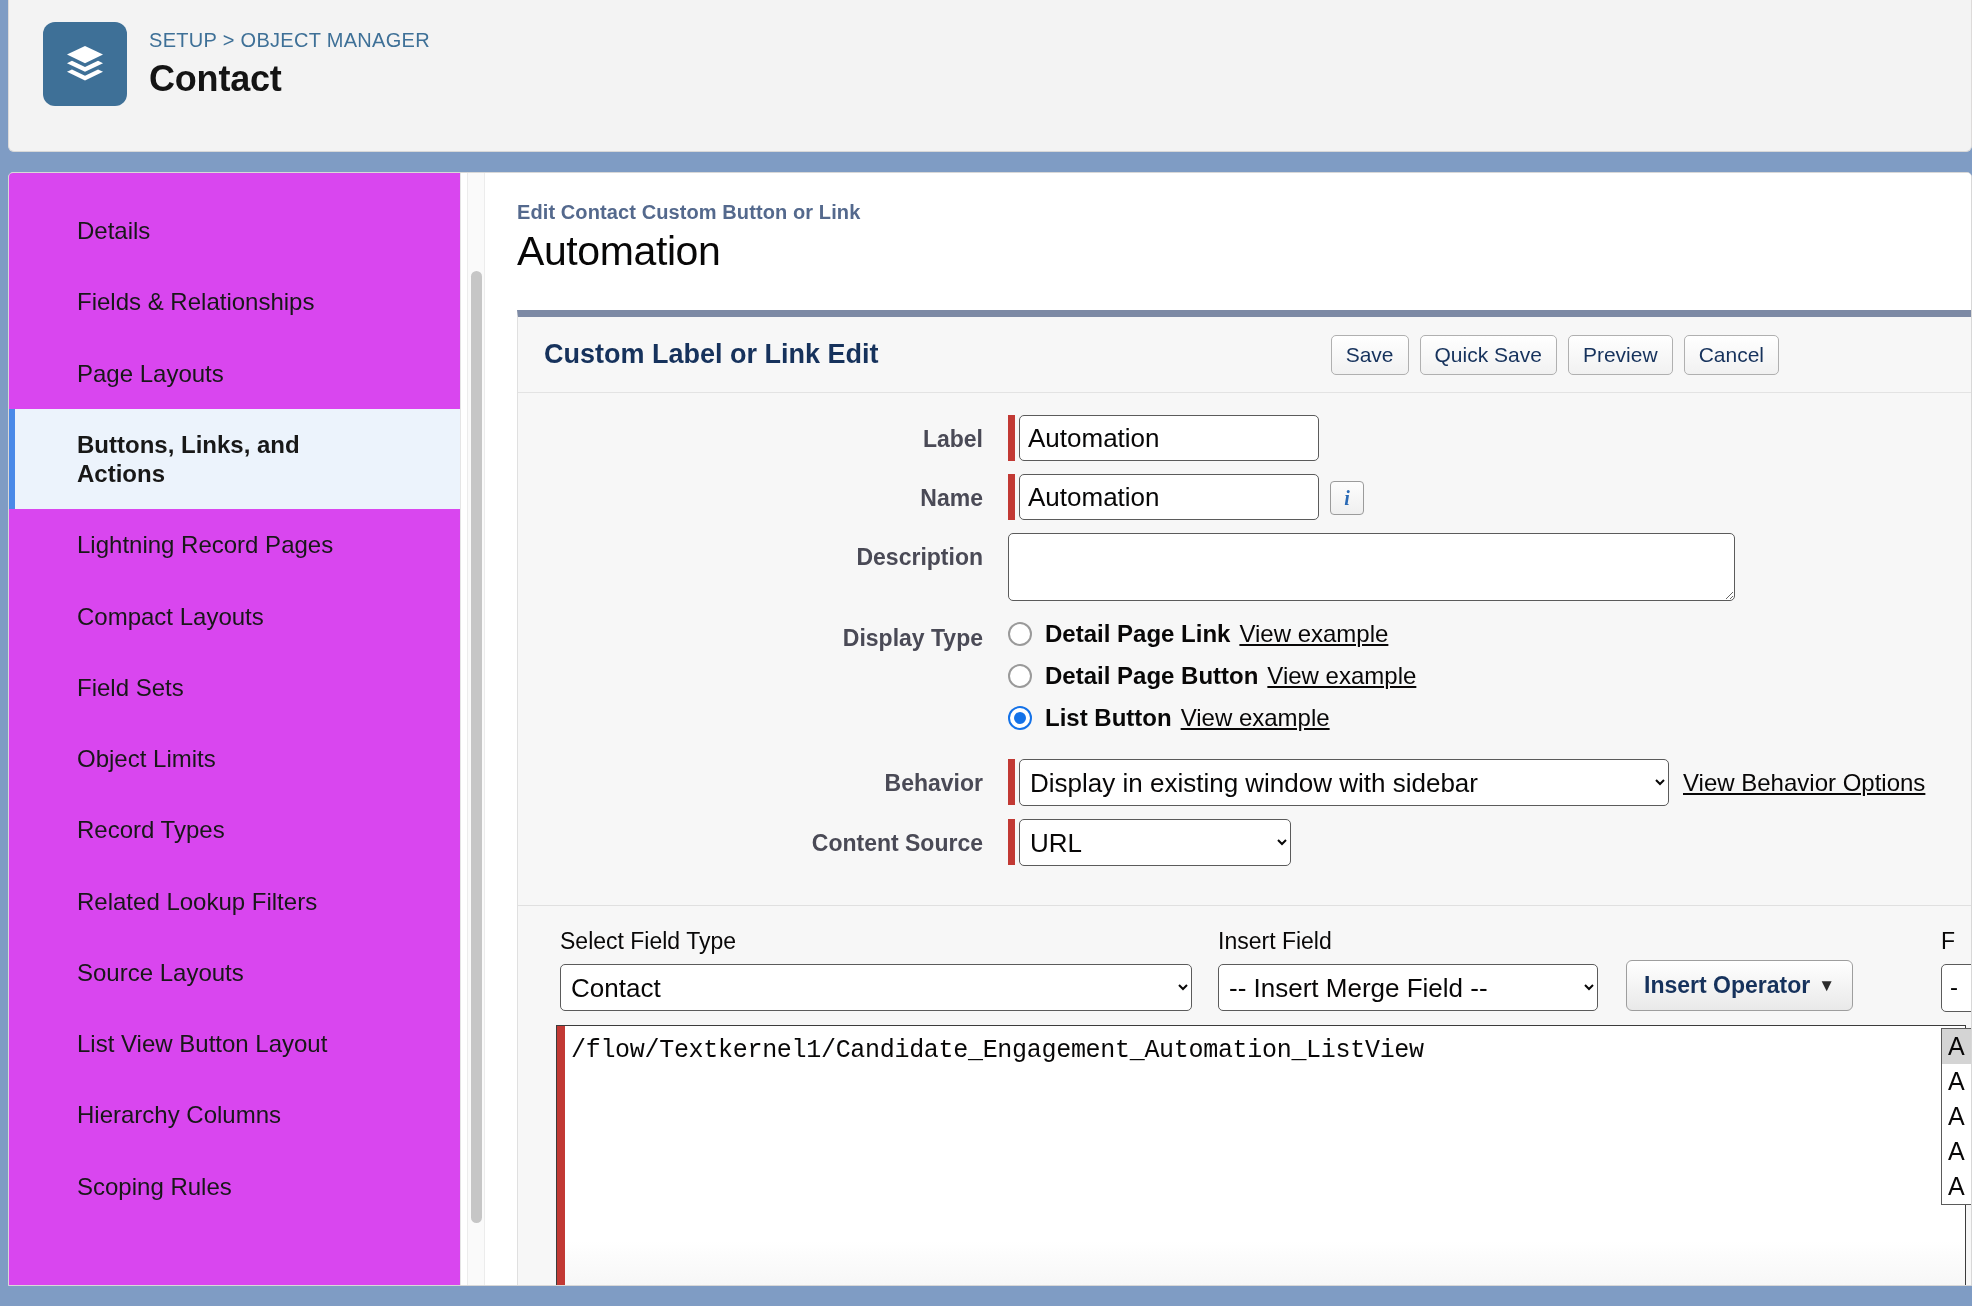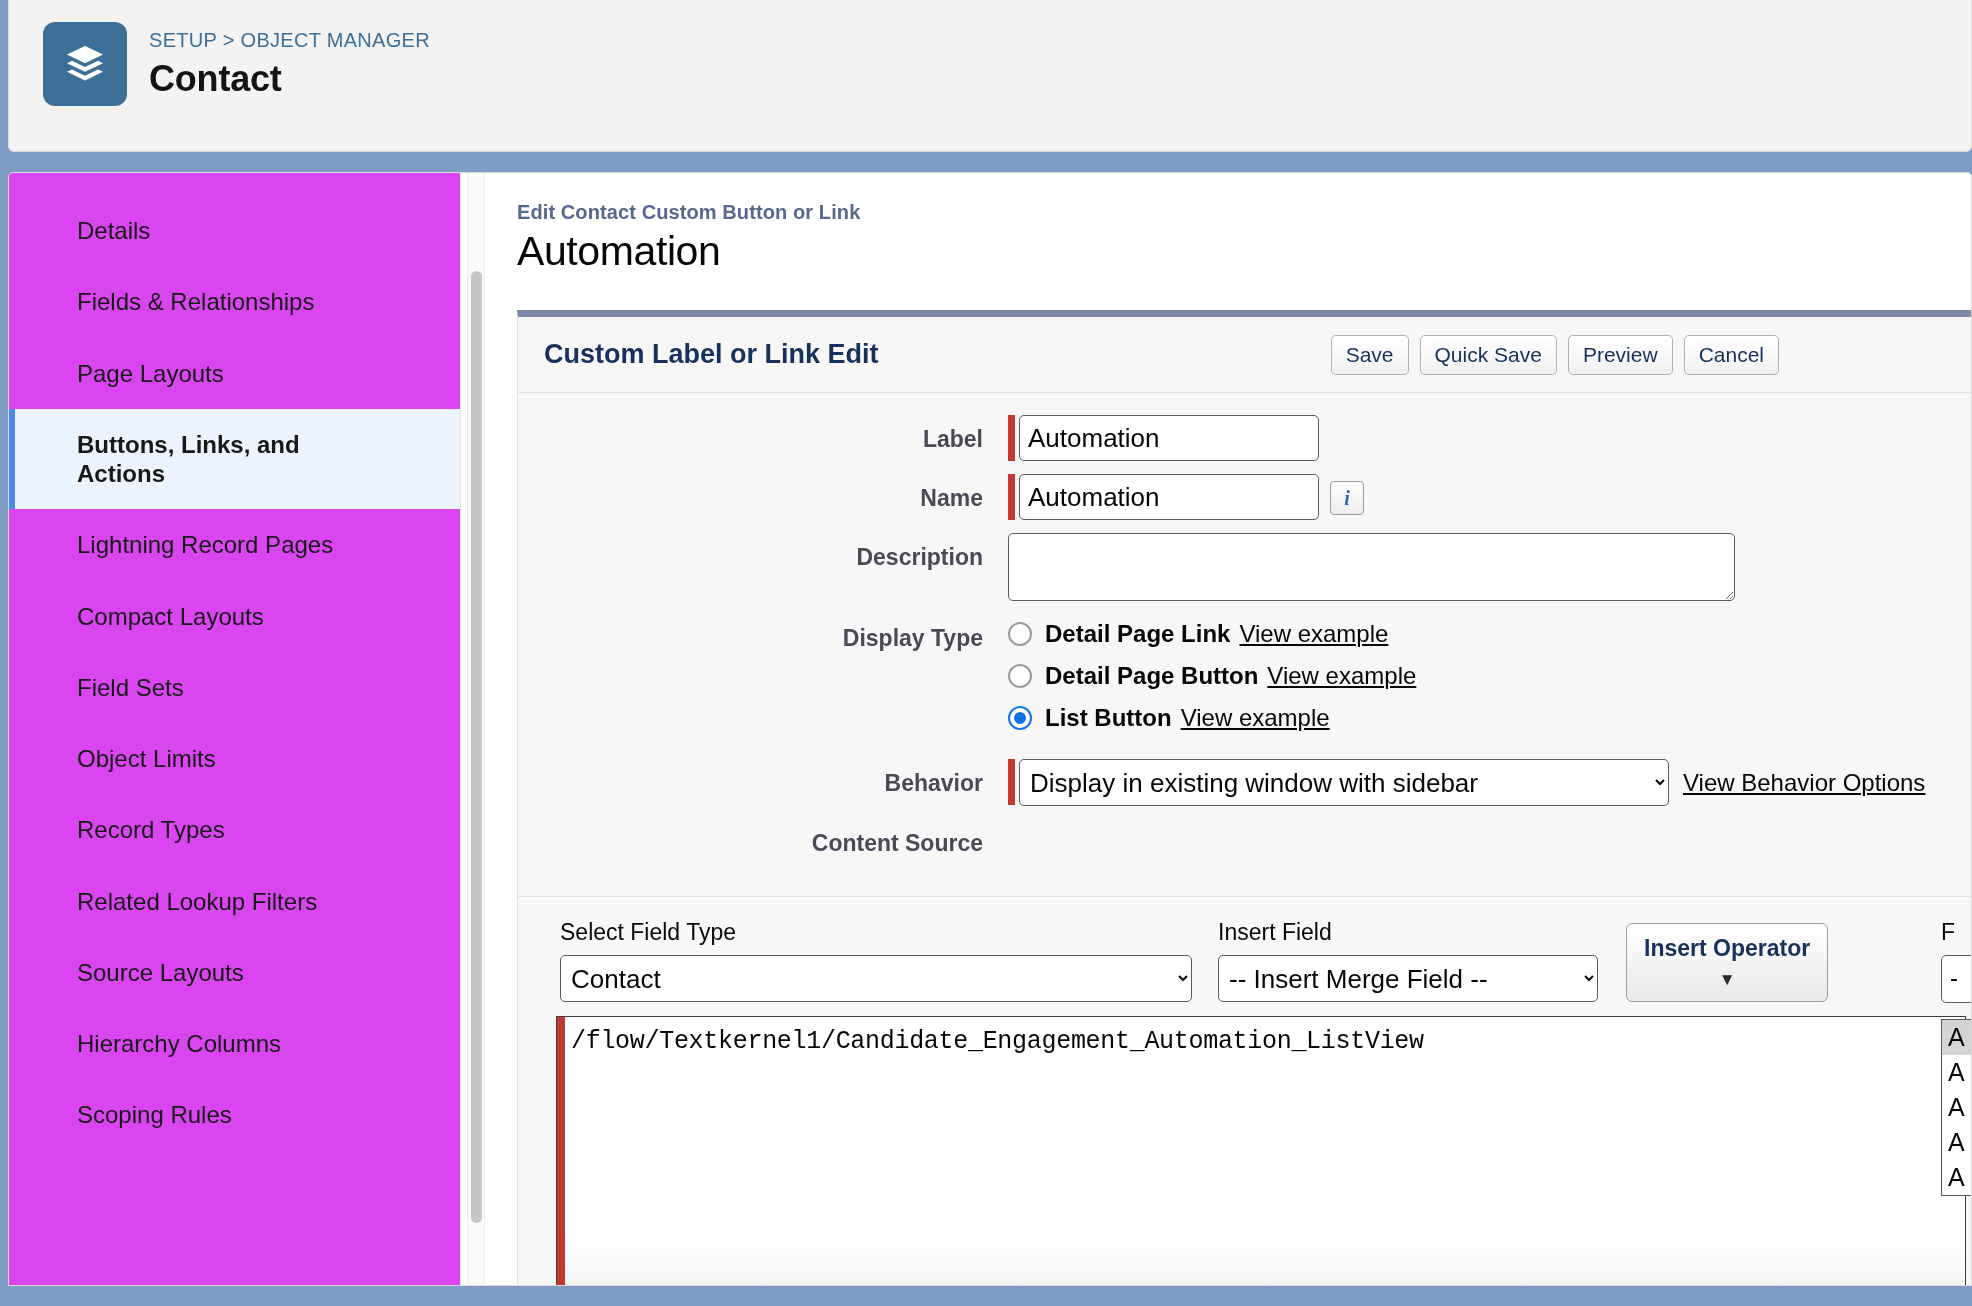--- a/index.html
+++ b/index.html
@@ -382,21 +382,20 @@
     background: linear-gradient(to bottom,#ffffff,#e9e9e9);
     border: 1px solid #9e9e9e;
     border-radius: 6px;
     padding: 11px 17px;
     cursor: pointer;
     display: flex;
     align-items: center;
     gap: 8px;
     white-space: nowrap;
     margin-left: 28px;
-    flex-direction: column;
   }
   .caret { font-size: 17px; color:#2b2b2b; }
 
   .fe-editor {
     margin: 14px 0 0 38px;
     width: 1410px;
     height: 300px;
     background: linear-gradient(to bottom,#ffffff 72%, #f0f0f0 100%);
     border: 1px solid #3c3c3c;
     display: flex;
@@ -480,20 +479,21 @@
       <div class="nav-item">Page Layouts</div>
       <div class="nav-item active">Buttons, Links, and
 Actions</div>
       <div class="nav-item">Lightning Record Pages</div>
       <div class="nav-item">Compact Layouts</div>
       <div class="nav-item">Field Sets</div>
       <div class="nav-item">Object Limits</div>
       <div class="nav-item">Record Types</div>
       <div class="nav-item">Related Lookup Filters</div>
       <div class="nav-item">Source Layouts</div>
+      <div class="nav-item">List View Button Layout</div>
       <div class="nav-item">Hierarchy Columns</div>
       <div class="nav-item">Scoping Rules</div>
     </nav>
 
     <div class="sb-track"></div>
     <div class="sb-thumb"></div>
 
     <div class="main">
 
       <div class="main-head">
@@ -570,20 +570,26 @@
               <div class="req tall"></div>
               <select class="sel behavior-sel">
                 <option>Display in existing window with sidebar</option>
               </select>
               <span class="link-right">View Behavior Options</span>
             </div>
           </div>
 
           <div class="frow">
             <div class="flabel">Content Source</div>
+            <div class="fcontrol">
+              <div class="req tall"></div>
+              <select class="sel source-sel">
+                <option>URL</option>
+              </select>
+            </div>
           </div>
 
         </div>
 
         <div class="formula-sec">
 
           <div class="fe-row">
             <div class="fe-col">
               <span class="fe-lab">Select Field Type</span>
               <select class="sel fe-sel-a">

